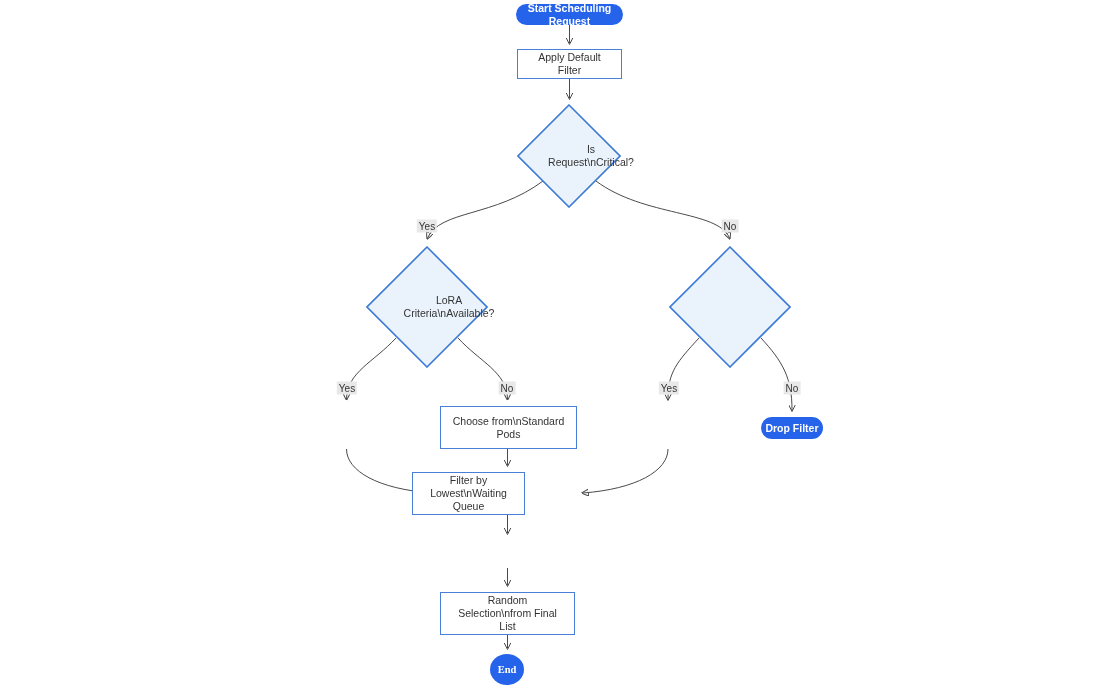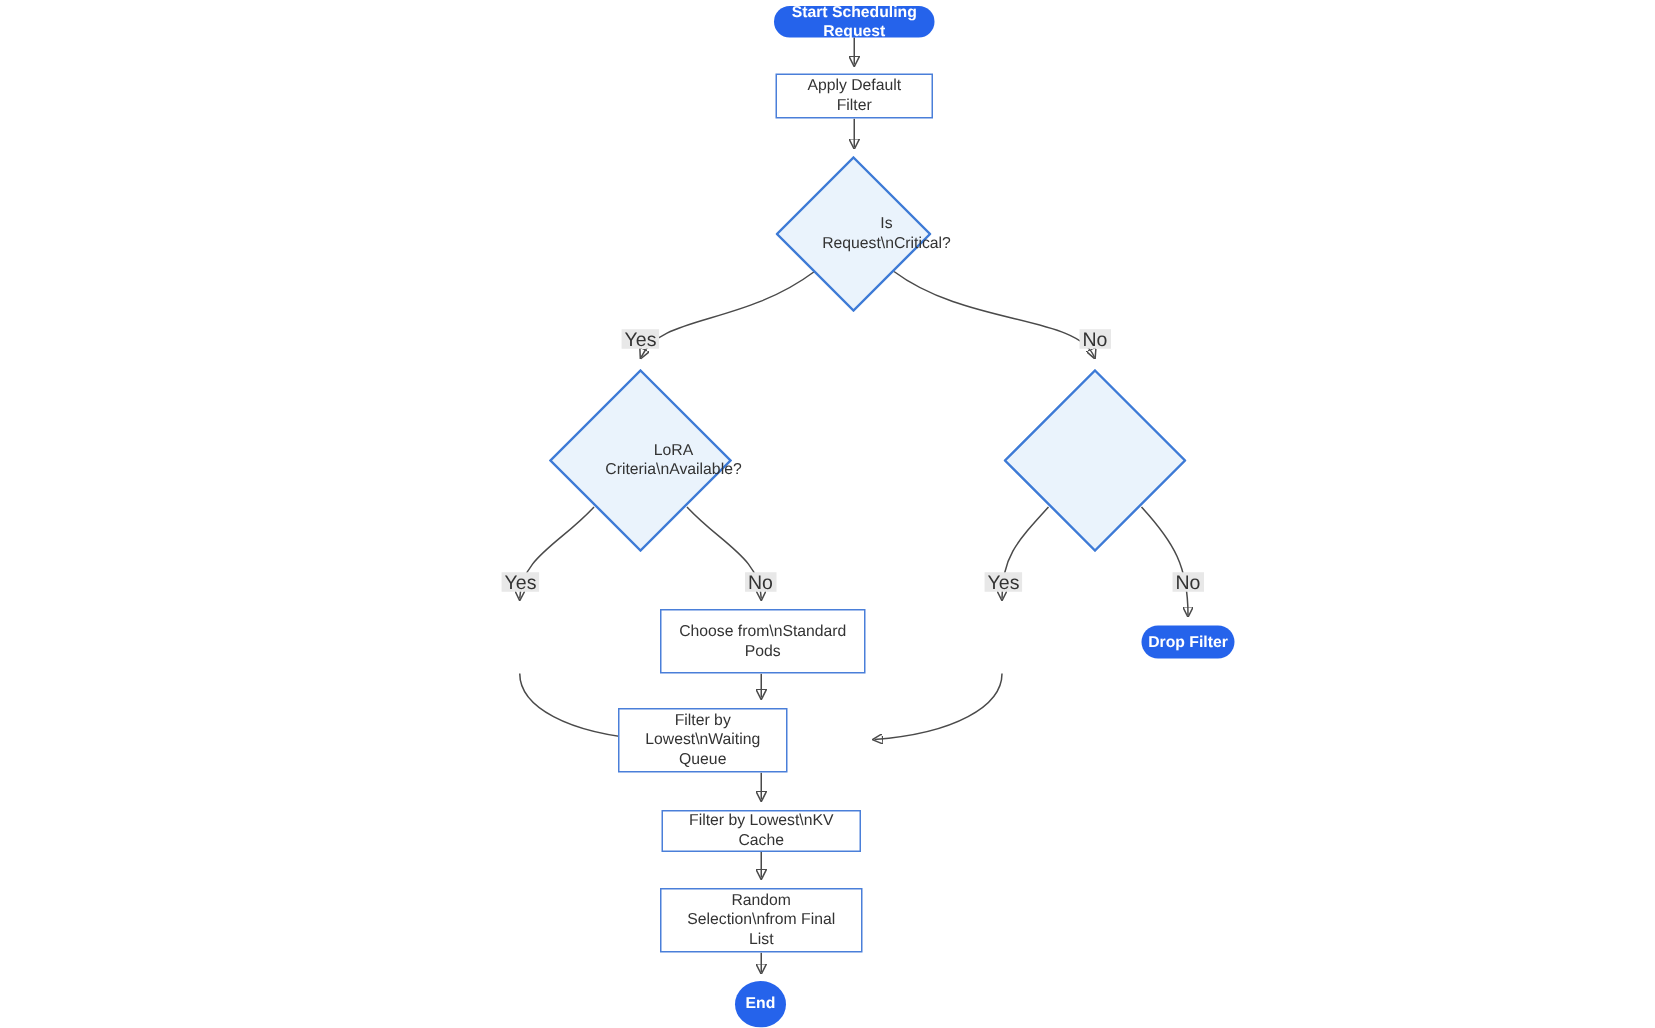--- a/index.html
+++ b/index.html
@@ -6,29 +6,29 @@
   html,body { width:1103px; height:685px; background:#ffffff; overflow:hidden; }
   body { position:relative; font-family:"Liberation Sans","DejaVu Sans",sans-serif; }
   #canvas { position:absolute; left:0; top:0; width:1103px; height:685px; }
   #edge-layer { position:absolute; left:0; top:0; width:1103px; height:685px; }
   #edge-layer path { fill:none; stroke:#4a4a4a; stroke-width:1; }
 
   .node { position:absolute; display:flex; align-items:center; justify-content:center;
           text-align:center; font-size:10.5px; line-height:13px; color:#333333; }
   .process { background:#ffffff; border:1.6px solid #4a7fd9; padding:2px 9px; }
   .pill { background:#2563eb; color:#ffffff; font-weight:bold; border-radius:11px; }
-  .circle { background:#2563eb; color:#ffffff; font-weight:bold; border-radius:50%; }
+  .circle { background:#2563eb; color:#ffffff; font-weight:bold; border-radius:50%;font-family:Liberation Serif, serif; }
 
   .diamond { background:transparent; }
   .diamond .shape { position:absolute; left:0; top:0; width:100%; height:100%; }
   .diamond .shape polygon { fill:#eaf3fc; stroke:#3d7ad6; stroke-width:1.6; }
   .diamond .nlabel { position:relative; z-index:2;padding-left:44px; }
 
   .edge-label { position:absolute; transform:translate(-50%,-50%); background:#e8e8e8;
-                padding:0 2px; font-size:13px; line-height:13px; color:#333333; z-index:3; }
+                padding:0 2px; font-size:10px; line-height:13px; color:#333333; z-index:3; }
 </style>
 </head>
 <body>
 
 <div id="canvas">
 
   <svg id="edge-layer" width="1103" height="685" viewBox="0 0 1103 685">
     <defs>
       <marker id="arrow" markerWidth="7" markerHeight="7" refX="5.5" refY="3.5" orient="auto" markerUnits="userSpaceOnUse">
         <path d="M0,0 L7,3.5 L0,7 Z" fill="#3b3b3b" stroke="none"></path>
@@ -85,23 +85,20 @@
 
 
   <div class="node pill" style="left:761px; top:417px; width:62px; height:22px;">
     <span class="nlabel">Drop Filter</span>
   </div>
 
   <div class="node process" style="left:412px; top:472px; width:113px; height:43px;">
     <span class="nlabel">Filter by Lowest\nWaiting Queue</span>
   </div>
 
-  <div class="node process" style="left:441px; top:540px; width:133px; height:28px;">
-    <span class="nlabel">Filter by Lowest\nKV Cache</span>
-  </div>
 
   <div class="node process" style="left:440px; top:592px; width:135px; height:43px;">
     <span class="nlabel">Random Selection\nfrom Final List</span>
   </div>
 
   <div class="node circle" style="left:490px; top:654px; width:34px; height:31px;">
     <span class="nlabel">End</span>
   </div>
 
   <span class="edge-label" style="left:427px; top:226px;">Yes</span>

